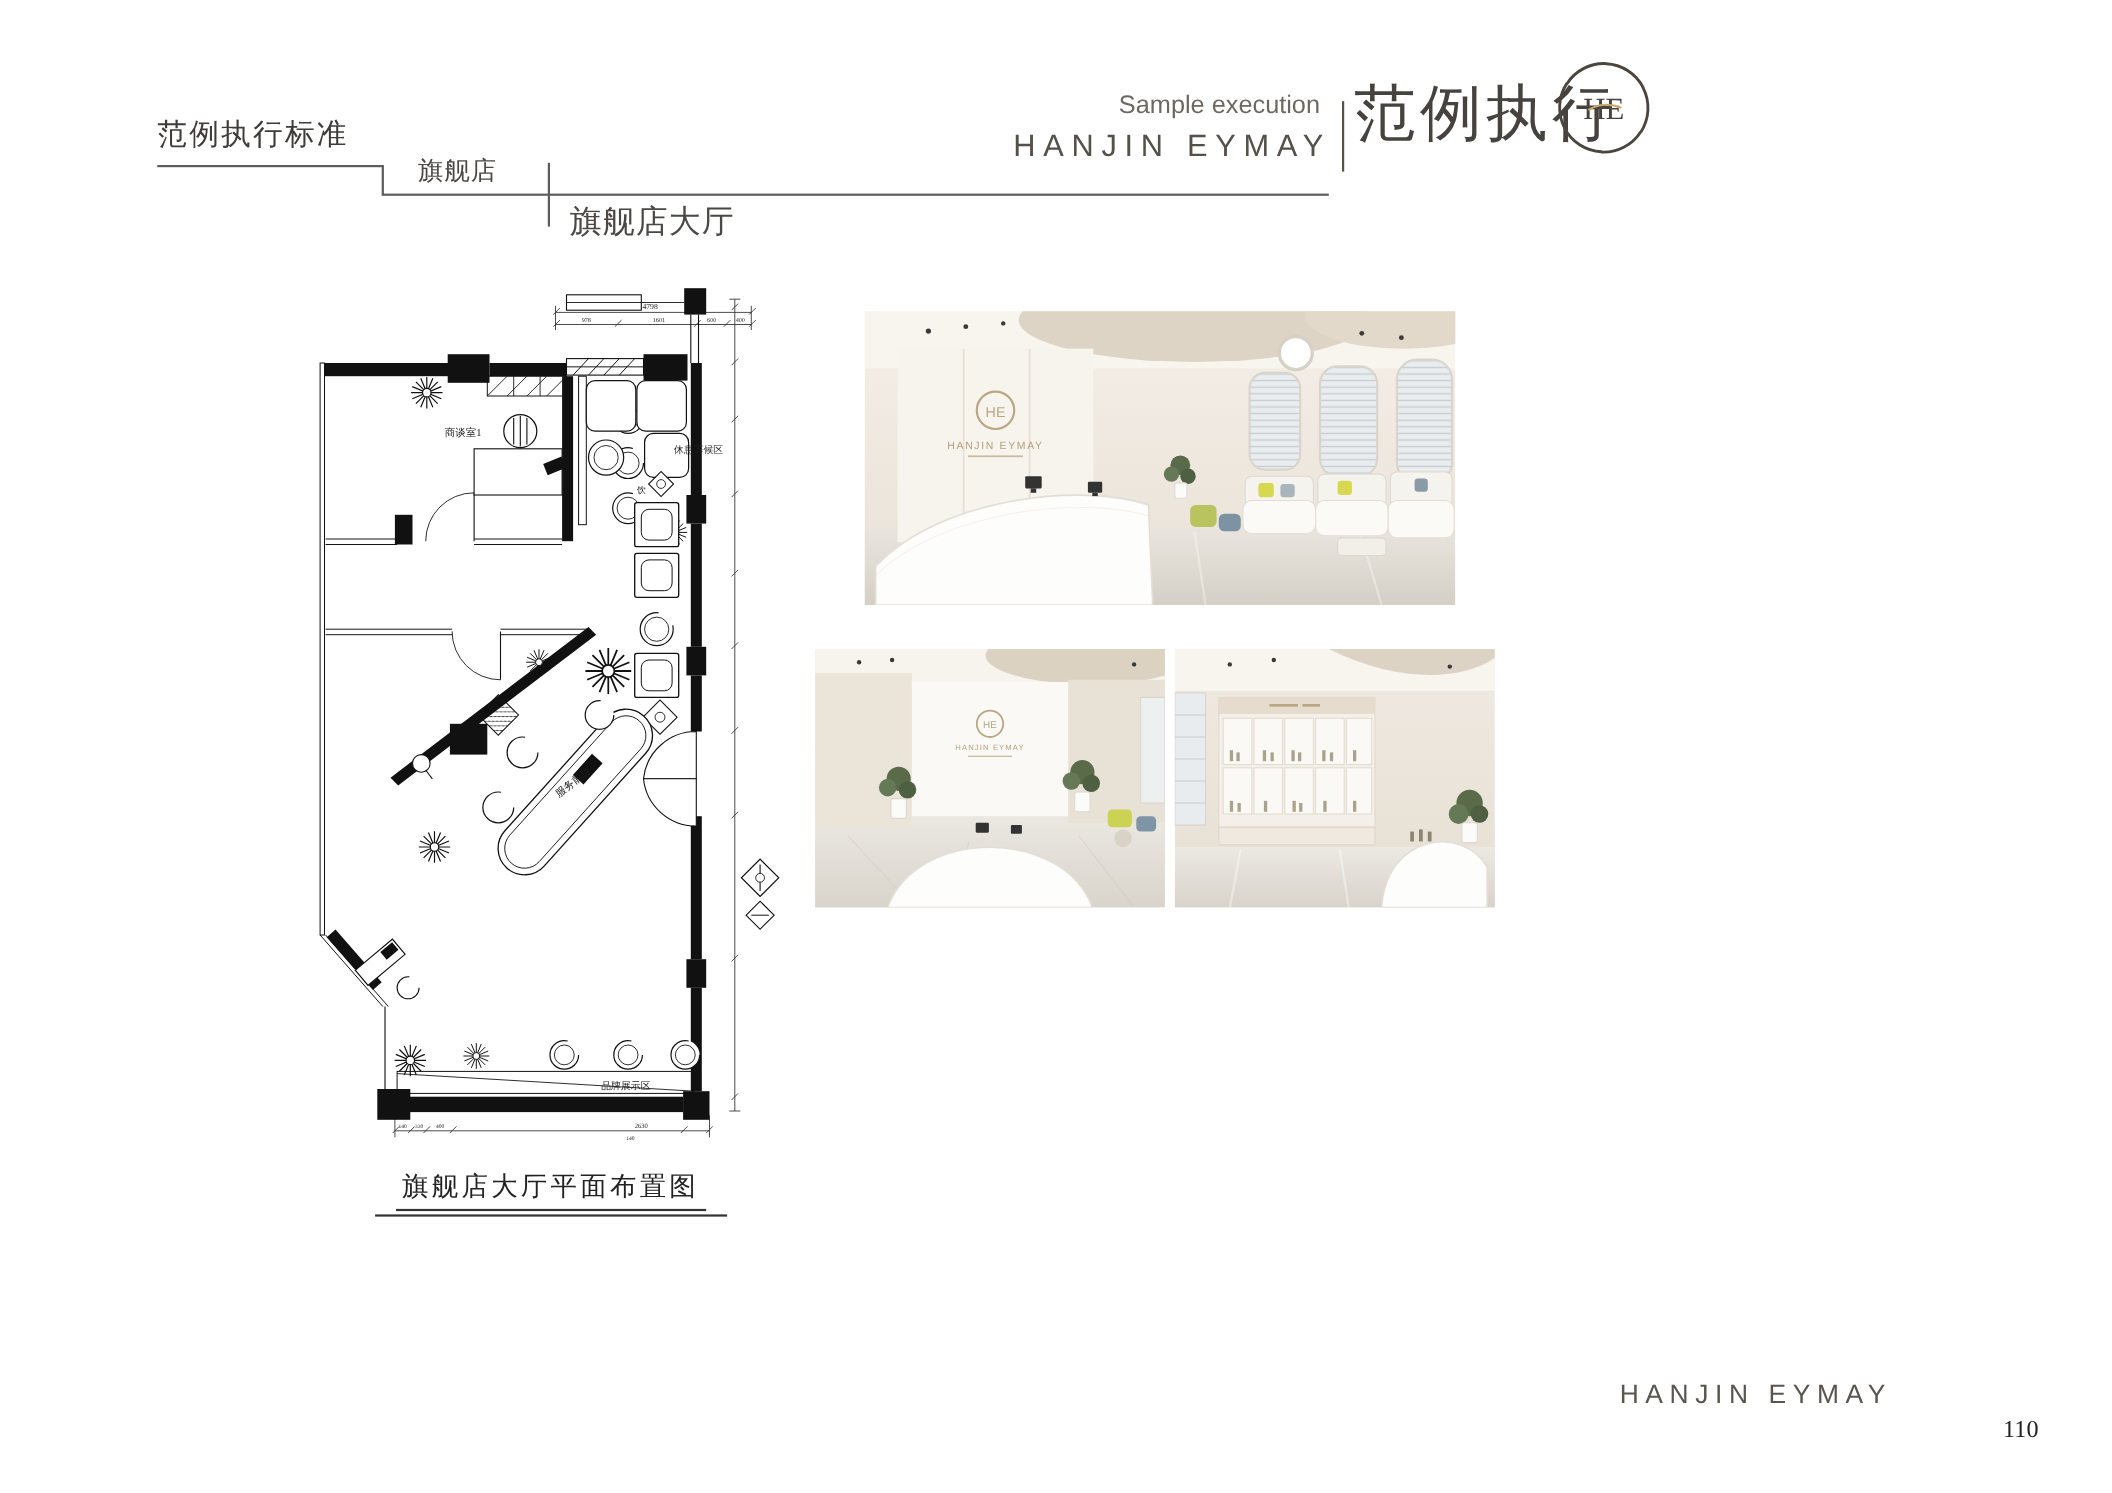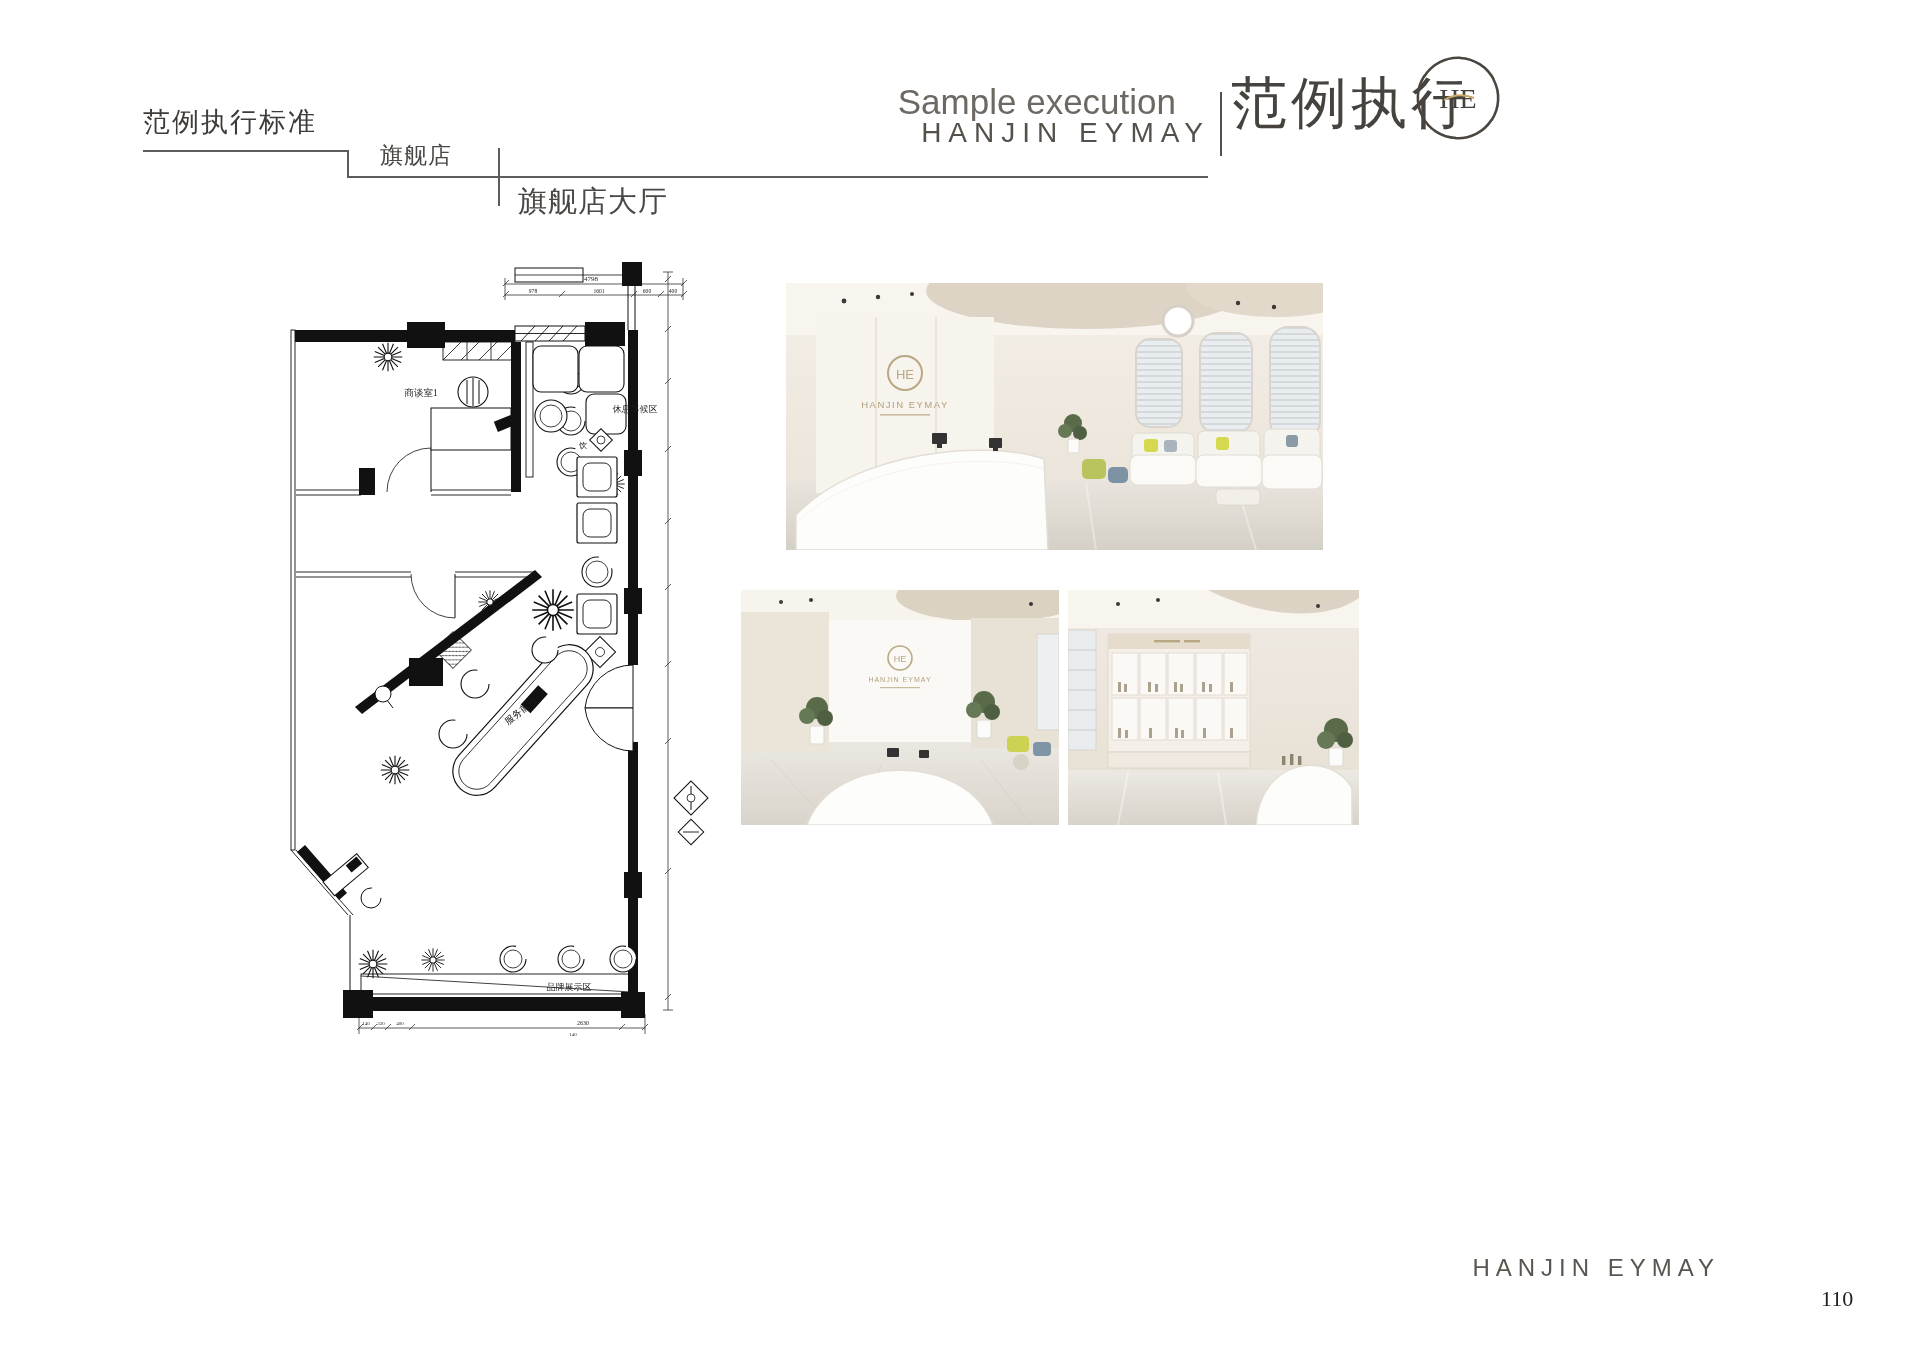--- a/index.html
+++ b/index.html
@@ -5,21 +5,21 @@
   html,body{margin:0;padding:0;background:#ffffff;}
   body{font-family:"Liberation Sans",sans-serif;color:#444;}
   .page{position:relative;width:1920px;height:1357px;background:#fff;overflow:hidden;margin-left:28px;}
 
   
   .sec-title{position:absolute;left:115px;top:104px;font-size:27px;letter-spacing:2px;color:#3e3b38;}
   .rule{position:absolute;background:#5c5c5c;}
   .crumb1{position:absolute;left:352px;top:140px;font-size:23px;color:#4a4744;letter-spacing:1px;}
   .crumb2{position:absolute;left:490px;top:182px;font-size:29px;color:#4a4744;letter-spacing:1px;}
 
-  .sample-en{position:absolute;right:772px;top:82px;font-size:35px;color:#6e6862;}
+  .sample-en{position:absolute;right:748px;top:82px;font-size:23px;color:#6e6862;}
   .brand-word{position:absolute;right:738px;top:117px;font-size:28px;letter-spacing:7px;color:#55504a;}
   .brand-div{position:absolute;left:1192px;top:92px;width:2px;height:64px;background:#55504a;}
   .sample-cn{position:absolute;left:1203px;top:66px;font-size:56px;font-family:"Liberation Serif",serif;color:#46423e;letter-spacing:4px;text-align:right;}
   .hdr-logo{position:absolute;left:1380px;top:48px;}
 
   
   .plan{position:absolute;left:255px;top:222px;}
   .plan text{font-family:"Liberation Serif",serif;fill:#1c1c1c;}
   .plan .dim{fill:#222;}
   .caption{position:absolute;left:255px;top:1062px;width:435px;text-align:center;}
@@ -265,20 +265,24 @@
 
     <g fill="#fff" stroke="#111">
       <rect x="396" y="564" width="24" height="24" stroke-width="1.1" transform="rotate(45 408 576)"></rect>
       <line x1="408" y1="564" x2="408" y2="588" stroke-width="1"></line>
       <circle cx="408" cy="576" r="4" stroke-width="0.8"></circle>
       <rect x="399" y="601" width="18" height="18" stroke-width="1" transform="rotate(45 408 610)"></rect>
       <line x1="400" y1="610" x2="416" y2="610" stroke-width="0.9"></line>
     </g>
   </svg>
 
+  <div class="caption">
+    <span class="cap-text">旗舰店大厅平面布置图</span>
+    <div class="cap-line2"></div>
+  </div>
 
   <svg class="render r1" width="537" height="267" viewBox="0 0 537 267">
     <defs>
       <linearGradient id="wall1" x1="0" y1="0" x2="0" y2="1">
         <stop offset="0" stop-color="#f4efe8"></stop>
           <stop offset="1" stop-color="#e8e1d6"></stop>
       </linearGradient>
       <linearGradient id="floor1" x1="0" y1="0" x2="0" y2="1">
         <stop offset="0" stop-color="#e9e5de"></stop>
           <stop offset="1" stop-color="#d5d0c6"></stop>

